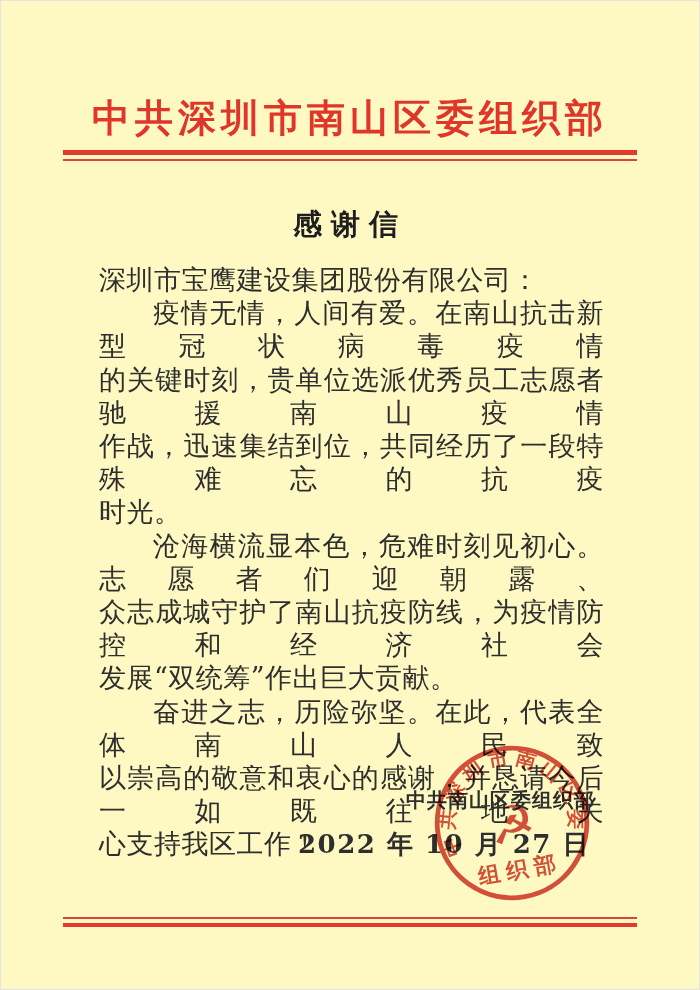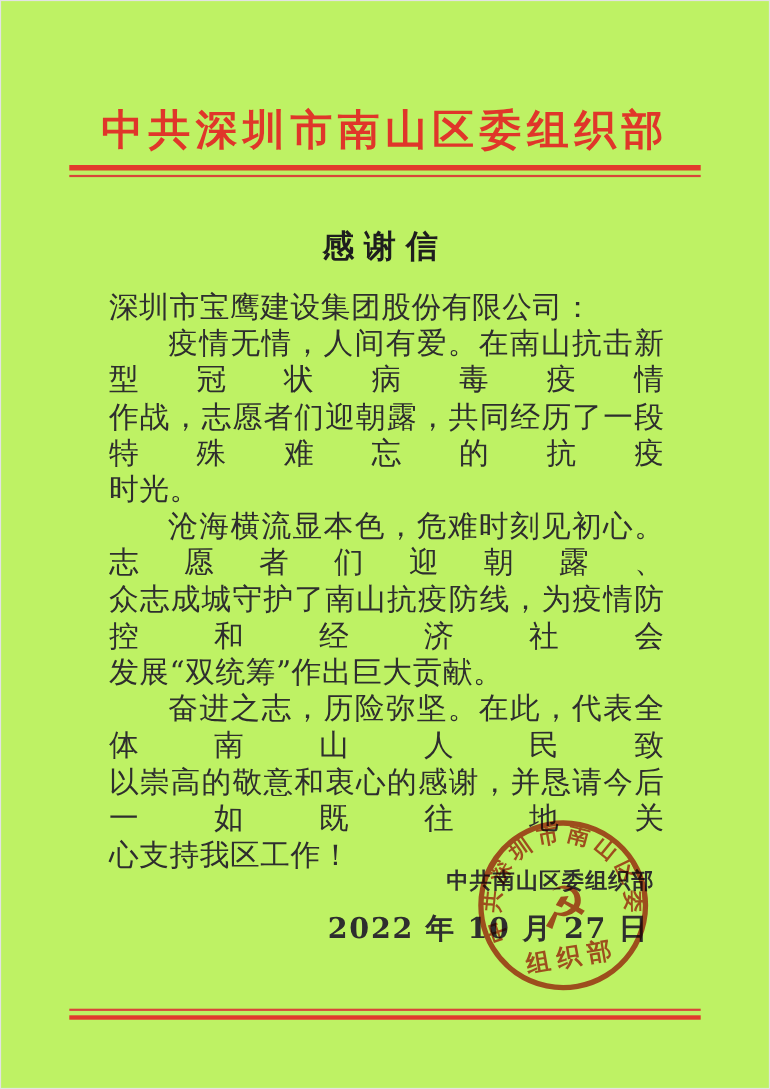--- a/index.html
+++ b/index.html
@@ -1,20 +1,20 @@
 <!DOCTYPE html>
 <html><head>
 <meta charset="utf-8">
 <style>
   html, body { margin: 0; padding: 0; background: #fff; }
   .page {
     position: relative;
     width: 700px;
     height: 990px;
-    background: #bef264;
+    background: #fef9c3;
     box-sizing: border-box;
     border: 1px solid #e3e3e3;
     font-family: "DejaVu Serif", "Liberation Serif", serif;
     overflow: hidden;
   }
 
   
   .letterhead-title {
     position: absolute;
     top: 92px; left: 0; right: 0;
@@ -110,21 +110,22 @@
   <h1 class="letterhead-title">中共深圳市南山区委组织部</h1>
 
   <div class="rule rule-thick rule-top-thick"></div>
   <div class="rule rule-thin rule-top-thin"></div>
 
   <h2 class="letter-title">感谢信</h2>
 
   <div class="body">
     <div class="line">深圳市宝鹰建设集团股份有限公司：</div>
     <div class="line j indent">疫情无情，人间有爱。在南山抗击新型冠状病毒疫情</div>
-    <div class="line j">作战，志愿者们迎朝露，共同经历了一段特殊难忘的抗疫</div>
+    <div class="line j">的关键时刻，贵单位选派优秀员工志愿者驰援南山疫情</div>
+    <div class="line j">作战，迅速集结到位，共同经历了一段特殊难忘的抗疫</div>
     <div class="line">时光。</div>
     <div class="line j indent">沧海横流显本色，危难时刻见初心。志愿者们迎朝露、</div>
     <div class="line j">众志成城守护了南山抗疫防线，为疫情防控和经济社会</div>
     <div class="line">发展“双统筹”作出巨大贡献。</div>
     <div class="line j indent">奋进之志，历险弥坚。在此，代表全体南山人民致</div>
     <div class="line j">以崇高的敬意和衷心的感谢，并恳请今后一如既往地关</div>
     <div class="line">心支持我区工作！</div>
   </div>
 
   <div class="signature-block">

